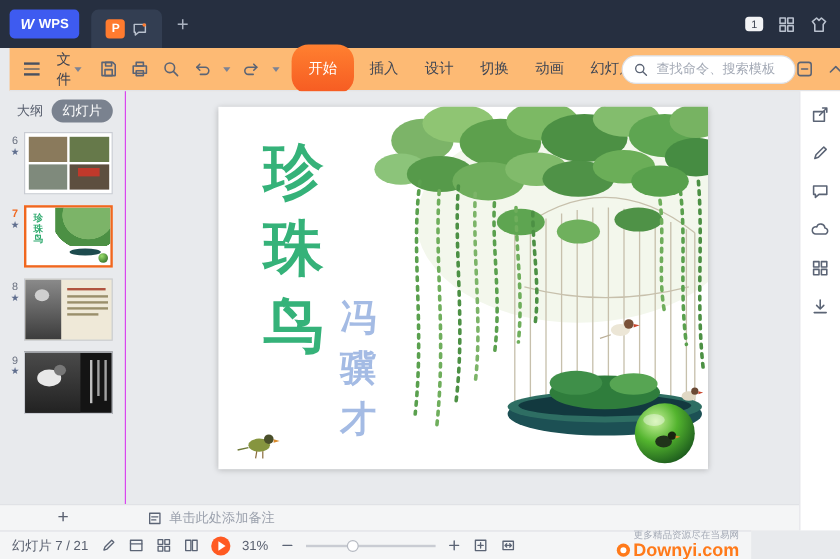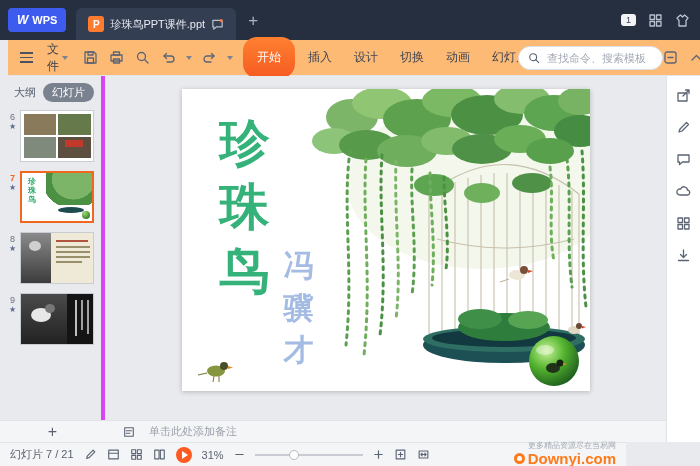--- a/index.html
+++ b/index.html
@@ -35,21 +35,21 @@
   .rtab{font-size:12px;color:#3f4654;padding:4px 9px;white-space:nowrap;}
   .rtab.active{background:linear-gradient(#ff8030,#f65b22);color:#fff;border-radius:14px;padding:12px 14px;}
   .rtab.clip{max-width:26px;overflow:hidden;padding-right:0;}
   .searchbox{display:flex;align-items:center;gap:5px;border:1px solid #dcdfe5;border-radius:12px;
              height:22px;padding:0 9px;background:#fff;width:130px;}
   .searchbox input{border:0;outline:0;font-size:11px;color:#6a7180;width:104px;background:transparent;}
   .searchbox input::placeholder{color:#a3a9b5;}
   .toolbar-right{margin-left:auto;display:flex;align-items:center;gap:12px;padding-right:4px;}
   
   .panel{position:absolute;left:0;top:76px;width:105px;height:344px;background:#e8eaed;
-         border-right:4px solid #d946ef;box-sizing:border-box;display:flex;flex-direction:column;}
+         border-right:1px solid #d946ef;box-sizing:border-box;display:flex;flex-direction:column;}
   .panel-head{display:flex;align-items:center;gap:7px;padding:7px 0 5px 14px;}
   .outline-label{font-size:11px;color:#5a6170;}
   .slides-pill{font-size:11px;color:#fff;background:#7a828f;border-radius:10px;padding:2px 9px;}
   .thumbs{flex:1;overflow:hidden;padding-top:3px;}
   .thumb-row{display:flex;margin:0 0 9px 5px;}
   .gutter{width:15px;display:flex;flex-direction:column;align-items:center;gap:1px;padding-top:2px;}
   .tnum{font-size:9px;color:#6a7180;}
   .tnum.active{color:#f0671f;font-weight:bold;}
   .tstar{font-size:8px;color:#5f6e8e;line-height:1;}
   .thumb{width:74px;height:52px;background:#fff;border:1px solid #c9ccd3;box-sizing:border-box;
@@ -68,21 +68,21 @@
                 color:#a4bbe4;font-size:30px;line-height:42px;font-weight:600;}
   
   .strip{position:absolute;left:666px;top:76px;width:34px;height:366px;background:#fff;
          border-left:1px solid #e0e2e6;box-sizing:border-box;display:flex;flex-direction:column;
          align-items:center;gap:17px;padding-top:12px;}
   
   .notesbar{position:absolute;left:0;top:420px;width:666px;height:22px;background:#f4f5f6;
             border-top:1px solid #e0e2e6;display:flex;align-items:center;box-sizing:border-box;}
   .add-cell{width:105px;display:flex;justify-content:center;}
   .add-btn{font-size:16px;color:#5a6170;line-height:1;}
-  .notes-body{display:flex;align-items:center;gap:14px;margin-left:18px;justify-content:space-between;}
+  .notes-body{display:flex;align-items:center;gap:6px;margin-left:18px;justify-content:space-between;}
   .notes-text{font-size:11px;color:#9aa0ac;}
   
   .statusbar{position:absolute;left:0;top:442px;width:626px;height:24px;background:#f4f5f6;
              border-top:1px solid #e0e2e6;display:flex;align-items:center;box-sizing:border-box;
              padding:0 10px;gap:10px;font-size:11px;color:#5a6170;}
   .play-btn{width:16px;height:16px;border-radius:50%;background:#ff5a22;display:flex;
             align-items:center;justify-content:center;}
   .play-tri{width:0;height:0;border-left:6px solid #fff;border-top:4px solid transparent;
             border-bottom:4px solid transparent;margin-left:2px;}
   .slider{width:108px;height:2px;background:#c9ccd3;position:relative;}
@@ -102,21 +102,20 @@
 </head>
 <body>
 
 <div class="titlebar">
   <div class="wps-chip">
     <span class="w-mark">W</span>
     <span>WPS</span>
   </div>
   <div class="doc-tab">
     <span class="p-badge">P</span>
-    <span class="tab-title">珍珠鸟PPT课件.ppt</span>
     <svg width="13" height="13" viewBox="0 0 14 14">
       <path class="ic-light" d="M2,2.5 h10 v7 h-6 l-3,2.5 v-2.5 h-1 z"></path>
       <circle cx="11" cy="3" r="1.6" fill="#ff7b2f" stroke="none"></circle>
     </svg>
   </div>
   <div class="newtab">+</div>
   <div class="tb-right">
     <span class="badge1">1</span>
     <svg width="15" height="15" viewBox="0 0 15 15">
       <rect class="ic-light" x="2" y="2" width="4.5" height="4.5"></rect>

